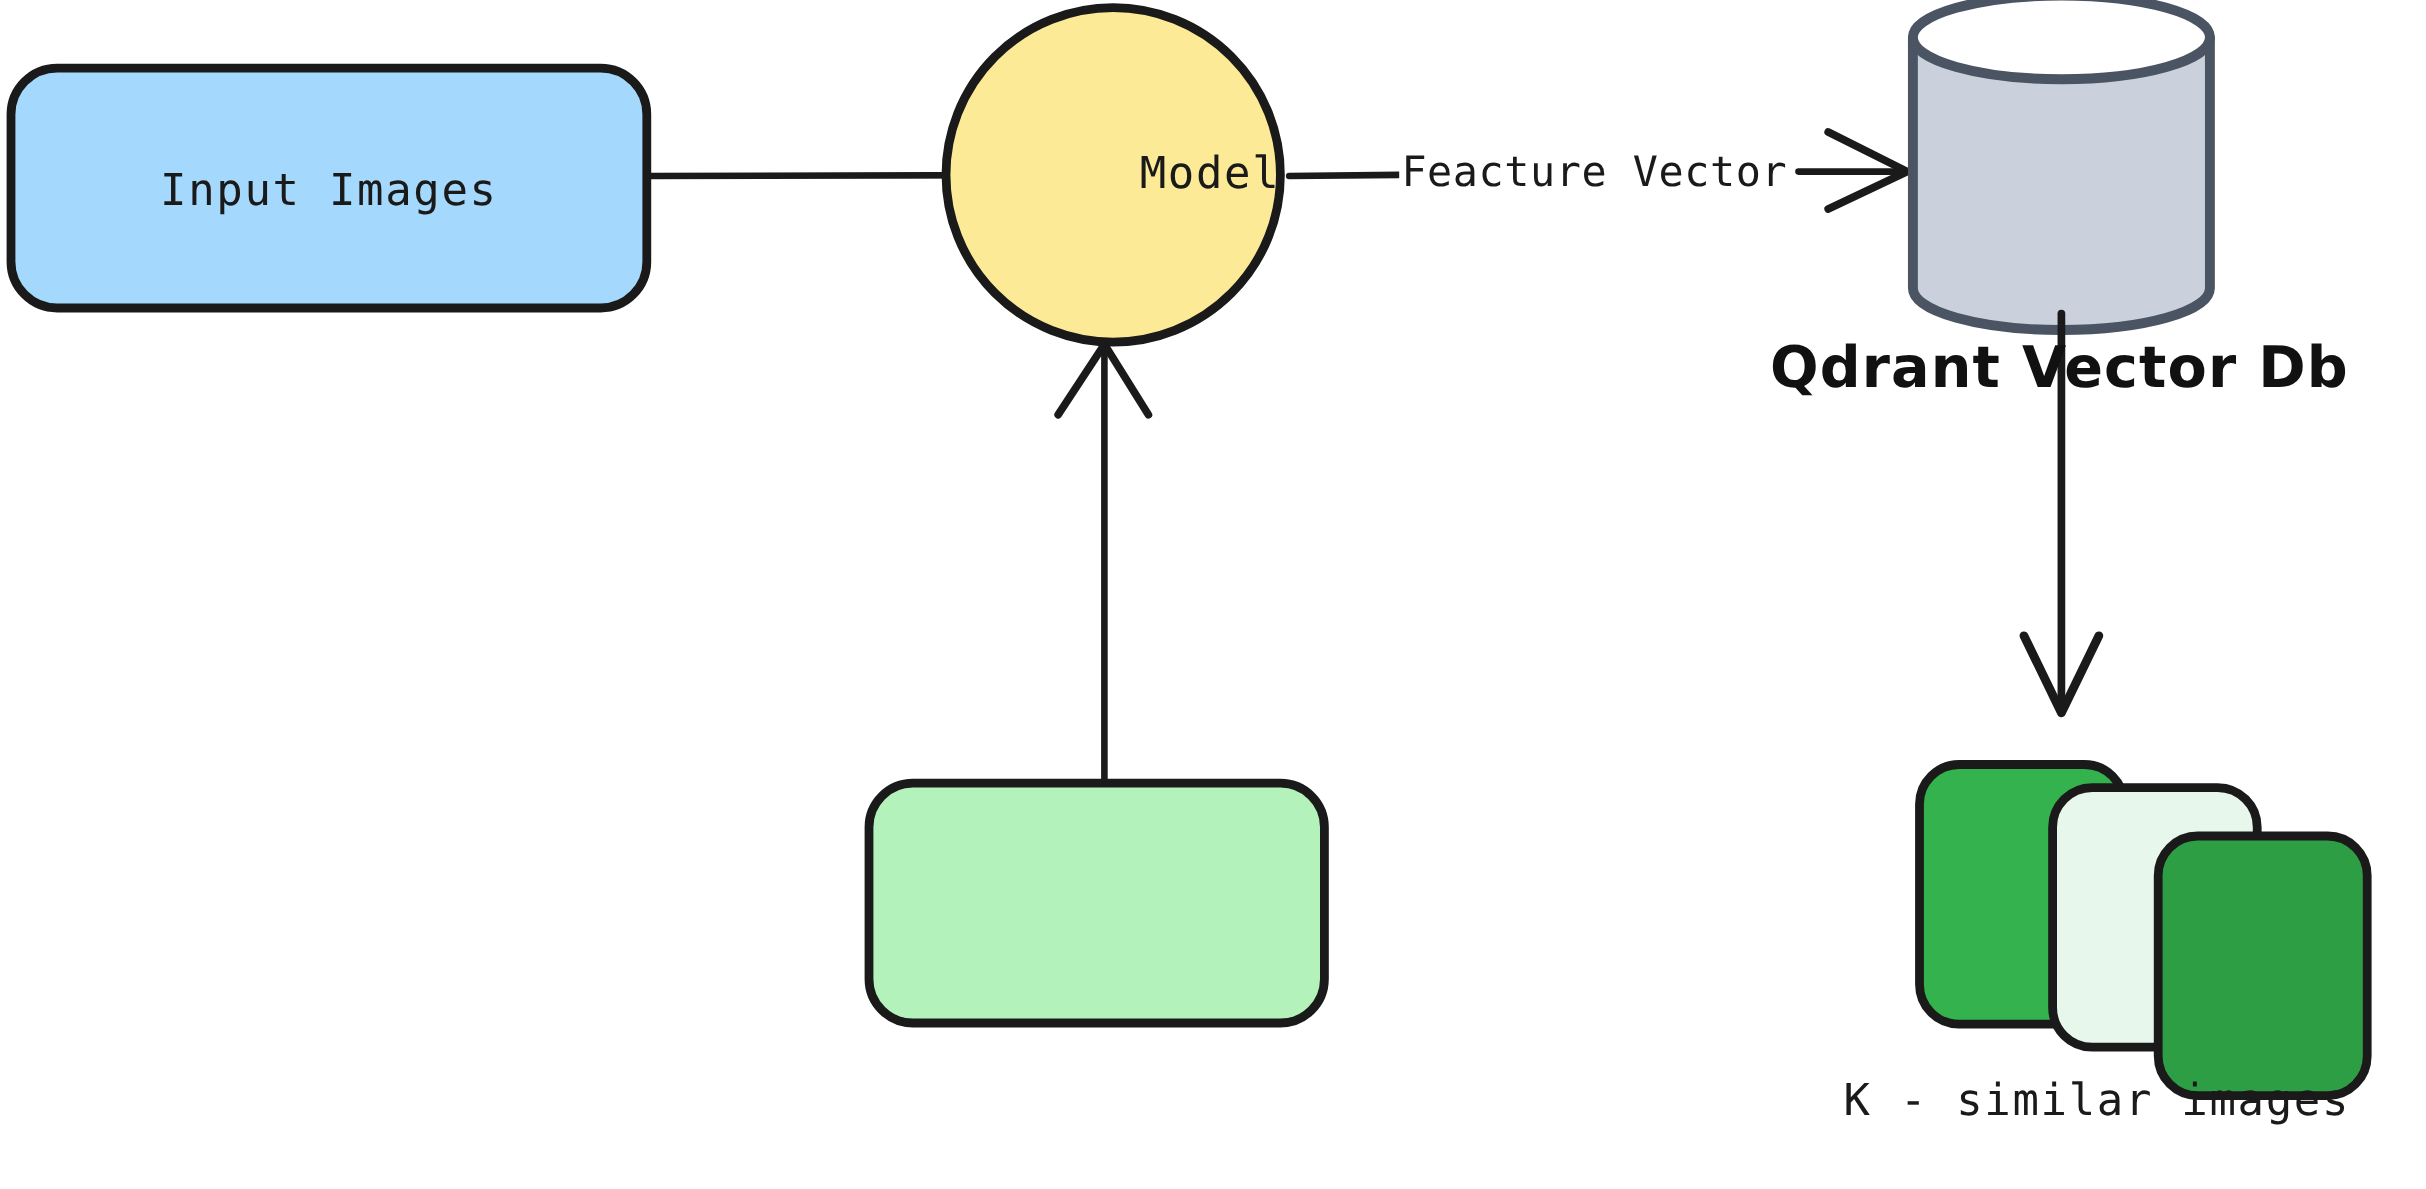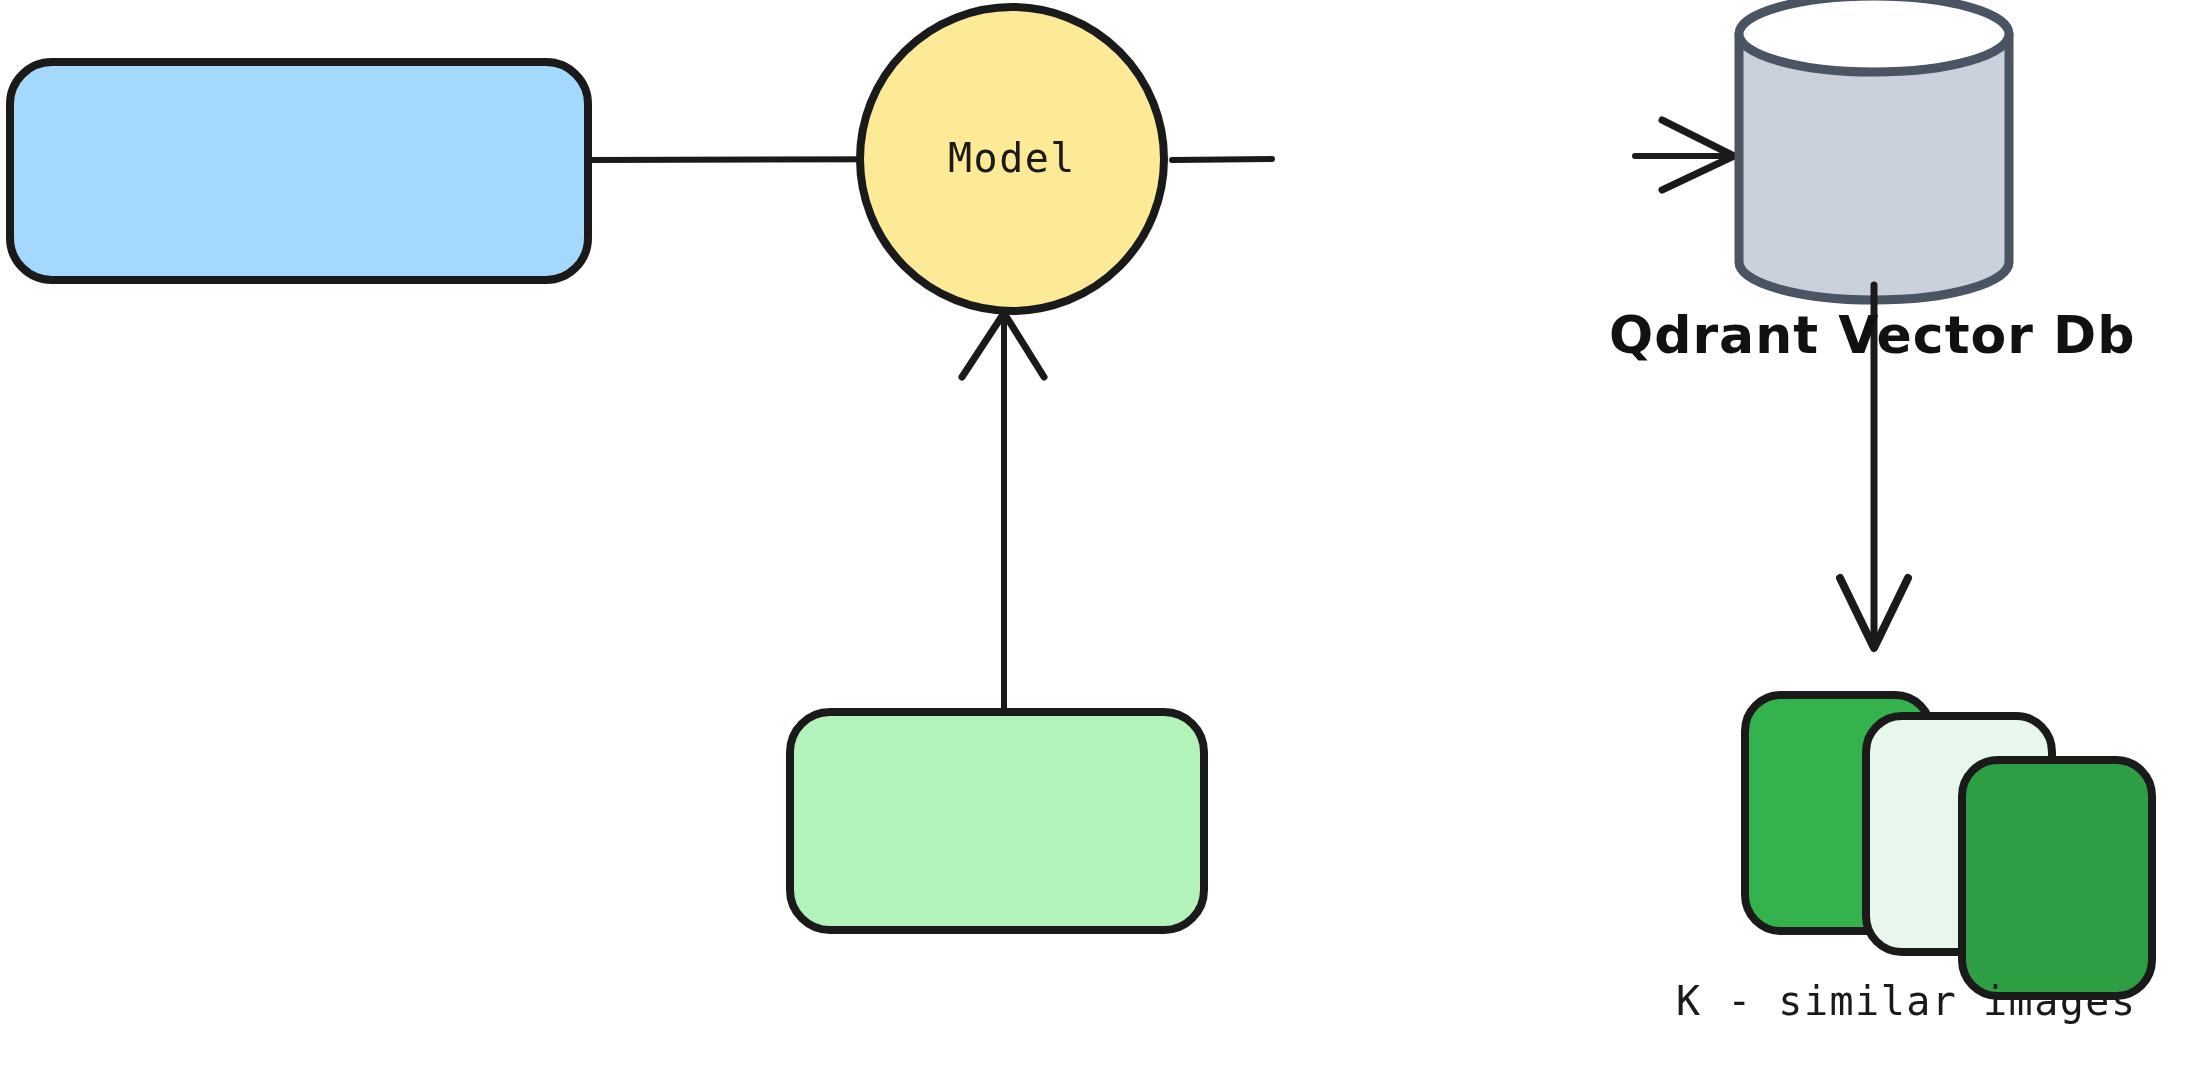--- a/index.html
+++ b/index.html
@@ -97,22 +97,24 @@
 
     <rect x="790" y="712" width="414" height="218" rx="40" ry="40" fill="#B4F2BC" stroke="#1a1a1a" stroke-width="8"></rect>
 
     <g>
       <rect x="1745" y="695" width="186" height="236" rx="36" ry="36" fill="#33B24D" stroke="#1a1a1a" stroke-width="8"></rect>
       <rect x="1866" y="716" width="186" height="236" rx="36" ry="36" fill="#E8F7EC" stroke="#1a1a1a" stroke-width="8"></rect>
       <rect x="1962" y="760" width="190" height="236" rx="36" ry="36" fill="#2E9E45" stroke="#1a1a1a" stroke-width="8"></rect>
     </g>
   </svg>
 
+  <div class="node-label mono-label" style="left:10px; top:150px; width:578px;">Input Images</div>
 
-  <div class="node-label mono-label" style="left:860px; top:135px; width:304px;">Model</div>
+  <div class="node-label mono-label" style="left:860px; top:135px; width:304px;text-align:right;">Model</div>
 
 
+  <div class="edge-label" style="left:1272px; top:134px;">Feacture Vector</div>
 
   <div class="node-label hand-label" style="left:1609px; top:305px;">Qdrant Vector Db</div>
 
   <div class="node-label mono-label" style="left:1676px; top:978px;">K - similar images</div>
 
 </div>
 
 </body></html>

